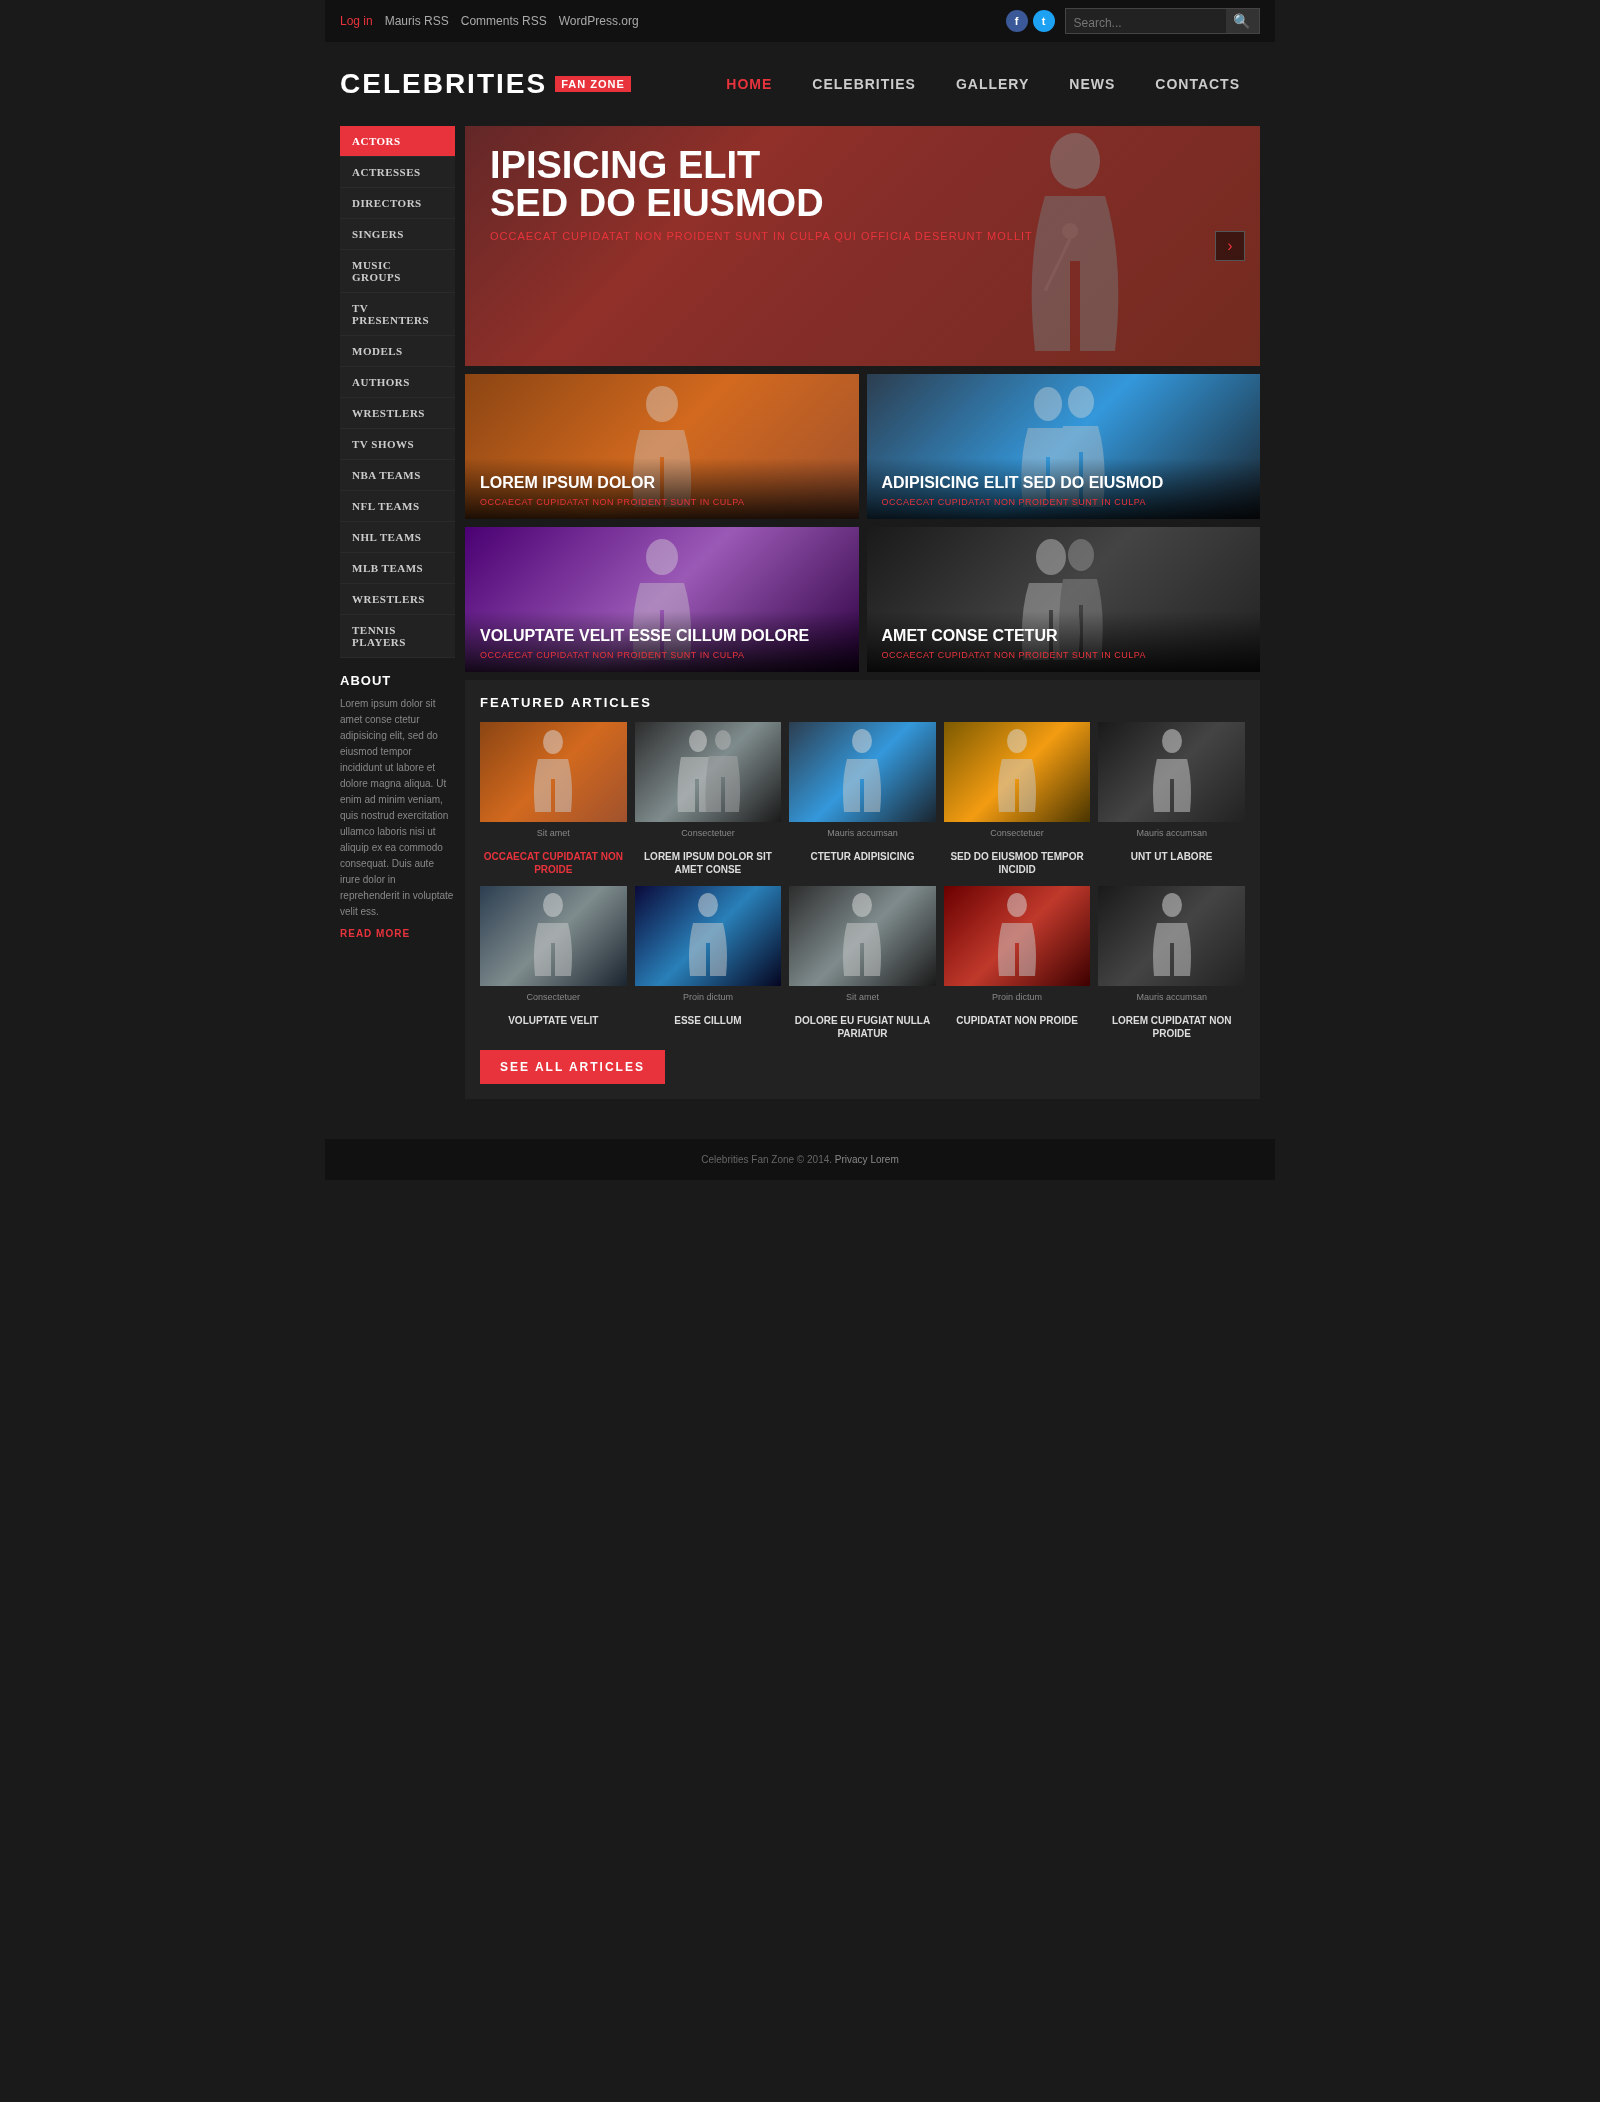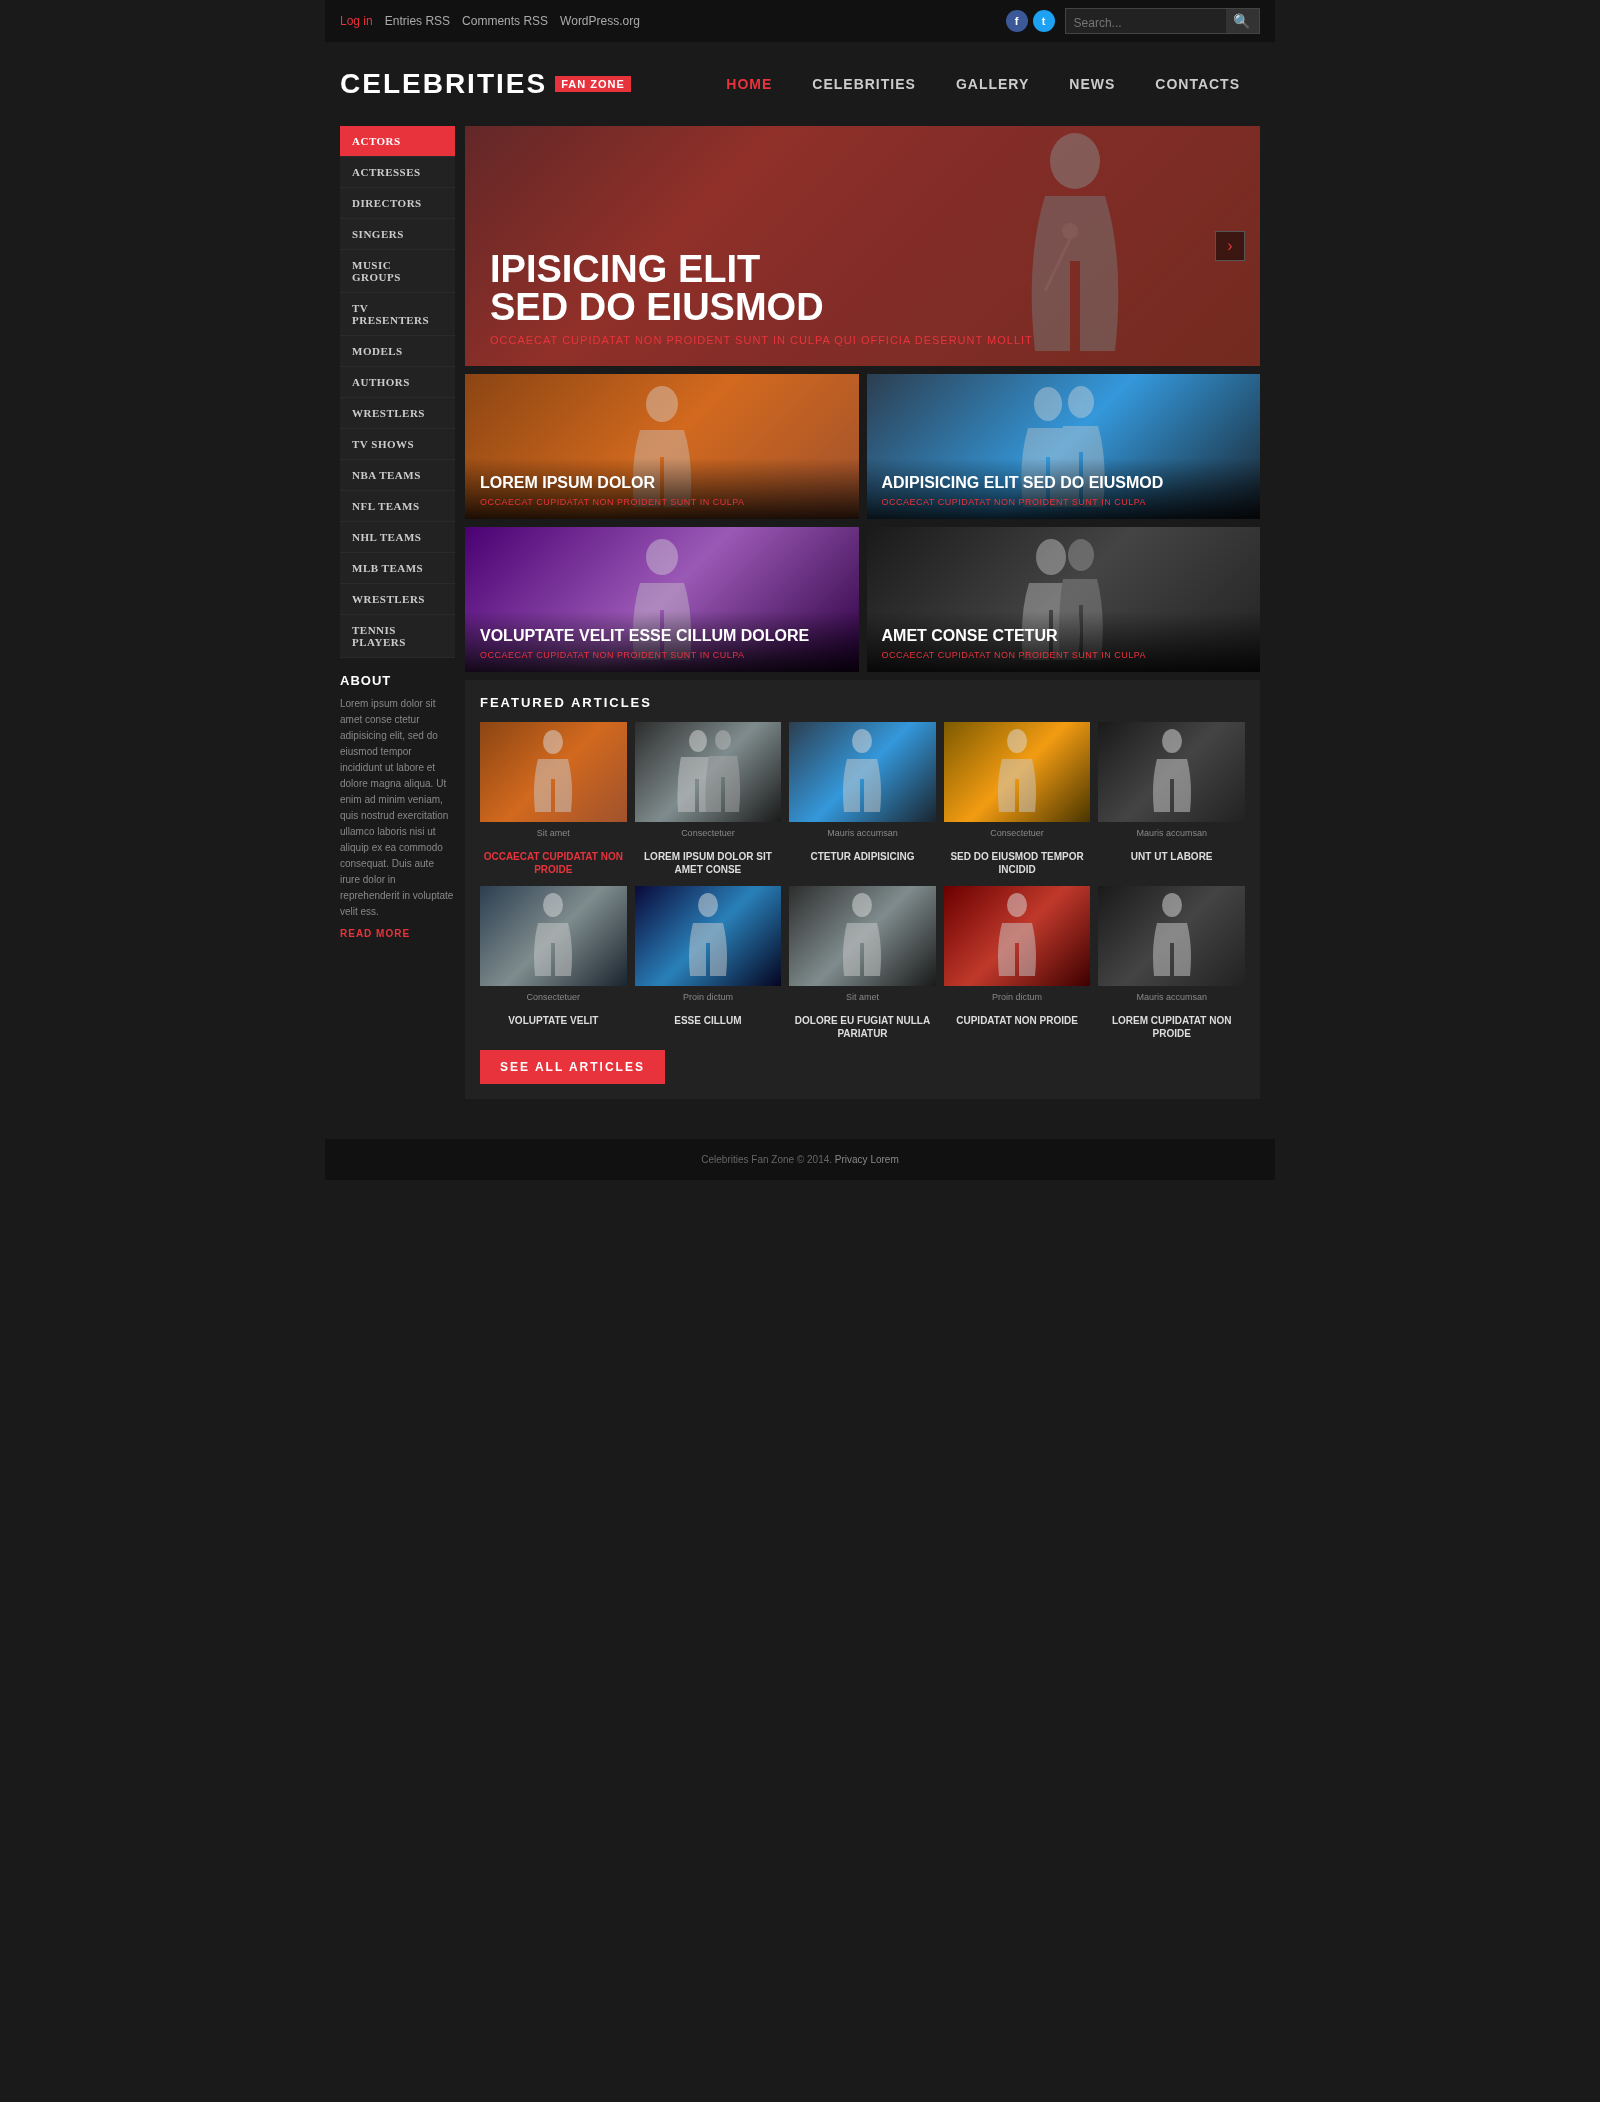--- a/index.html
+++ b/index.html
@@ -44,21 +44,21 @@
 
     .about-section { margin-top: 15px; }
     .about-title { font-size: 13px; font-weight: bold; color: #fff; margin-bottom: 8px; letter-spacing: 1px; }
     .about-text { font-size: 10px; color: #888; line-height: 1.6; }
     .read-more { color: #e8333c; font-size: 10px; font-weight: bold; margin-top: 8px; display: block; cursor: pointer; letter-spacing: 1px; }
 
     
     .content { flex: 1; }
 
     
-    .hero { position: relative; height: 240px; background: linear-gradient(135deg, #2a1a1a 0%, #1a1a2a 50%, #2a2a1a 100%); margin-bottom: 8px; overflow: hidden; display: flex; align-items: flex-end; }
+    .hero { position: relative; height: 240px; background: linear-gradient(135deg, #2a1a1a 0%, #1a1a2a 50%, #2a2a1a 100%); margin-bottom: 8px; overflow: hidden; display: flex; align-items: flex-start; }
     .hero-bg { position: absolute; top: 0; left: 0; right: 0; bottom: 0; background: linear-gradient(135deg, #c44 20%, #224 70%, #442 100%); opacity: 0.7; }
     .hero-content { position: relative; z-index: 2; padding: 20px 25px; }
     .hero-title { font-size: 38px; font-weight: 900; line-height: 1; color: #fff; text-transform: uppercase; }
     .hero-subtitle { color: #e8333c; font-size: 11px; margin-top: 8px; letter-spacing: 1px; text-transform: uppercase; }
     .hero-arrow { position: absolute; right: 15px; top: 50%; transform: translateY(-50%); z-index: 3; background: rgba(0,0,0,0.5); border: 1px solid #555; width: 30px; height: 30px; display: flex; align-items: center; justify-content: center; cursor: pointer; color: #e8333c; font-size: 16px; }
 
     
     .img-grid { display: grid; grid-template-columns: 1fr 1fr; gap: 8px; margin-bottom: 8px; }
     .img-card { position: relative; height: 145px; overflow: hidden; cursor: pointer; }
     .img-card-bg { width: 100%; height: 100%; display: flex; align-items: center; justify-content: center; font-size: 40px; }
@@ -92,21 +92,21 @@
     .bg-amber { background: linear-gradient(135deg, #7d5a00 0%, #f39c12 50%, #4a3500 100%); }
     .bg-slate { background: linear-gradient(135deg, #2c3e50 0%, #7f8c8d 50%, #1a252f 100%); }
     .bg-crimson { background: linear-gradient(135deg, #6a0000 0%, #c0392b 50%, #3d0000 100%); }
     .bg-gray { background: linear-gradient(135deg, #2d2d2d 0%, #7f8c8d 50%, #1a1a1a 100%); }
   </style>
 </head>
 <body>
 
 <div class="topbar">
   <a>Log in</a>
-  <a>Entries RSS</a>
+  <a>Mauris RSS</a>
   <a>Comments RSS</a>
   <a>WordPress.org</a>
   <div class="spacer"></div>
   <div class="social">
     <div class="social-btn fb">f</div>
     <div class="social-btn tw">t</div>
   </div>
   <div class="search-box">
     <input type="text" placeholder="Search..." style="">
     <button class="search-icon-btn">🔍</button>

